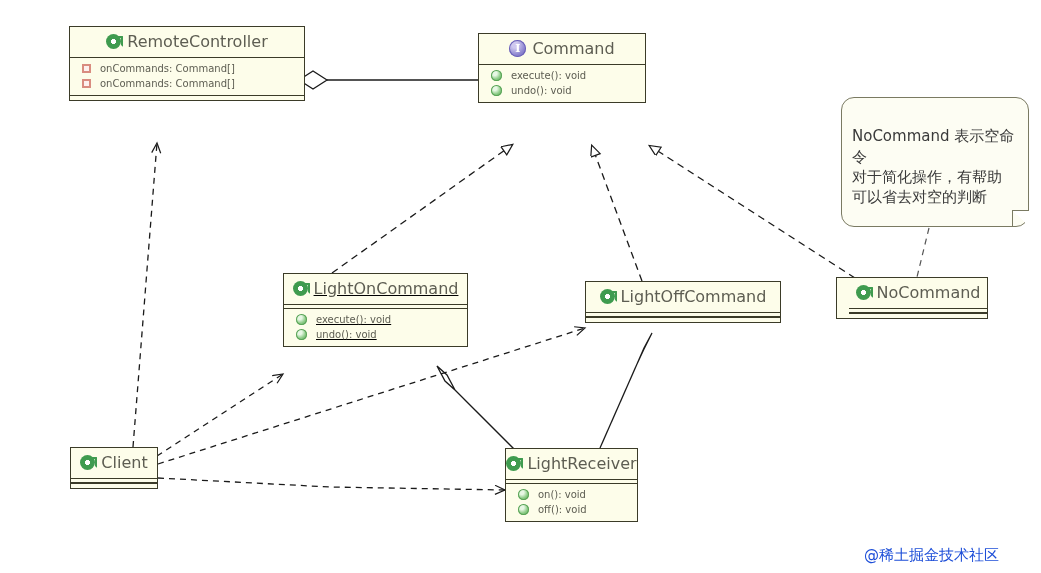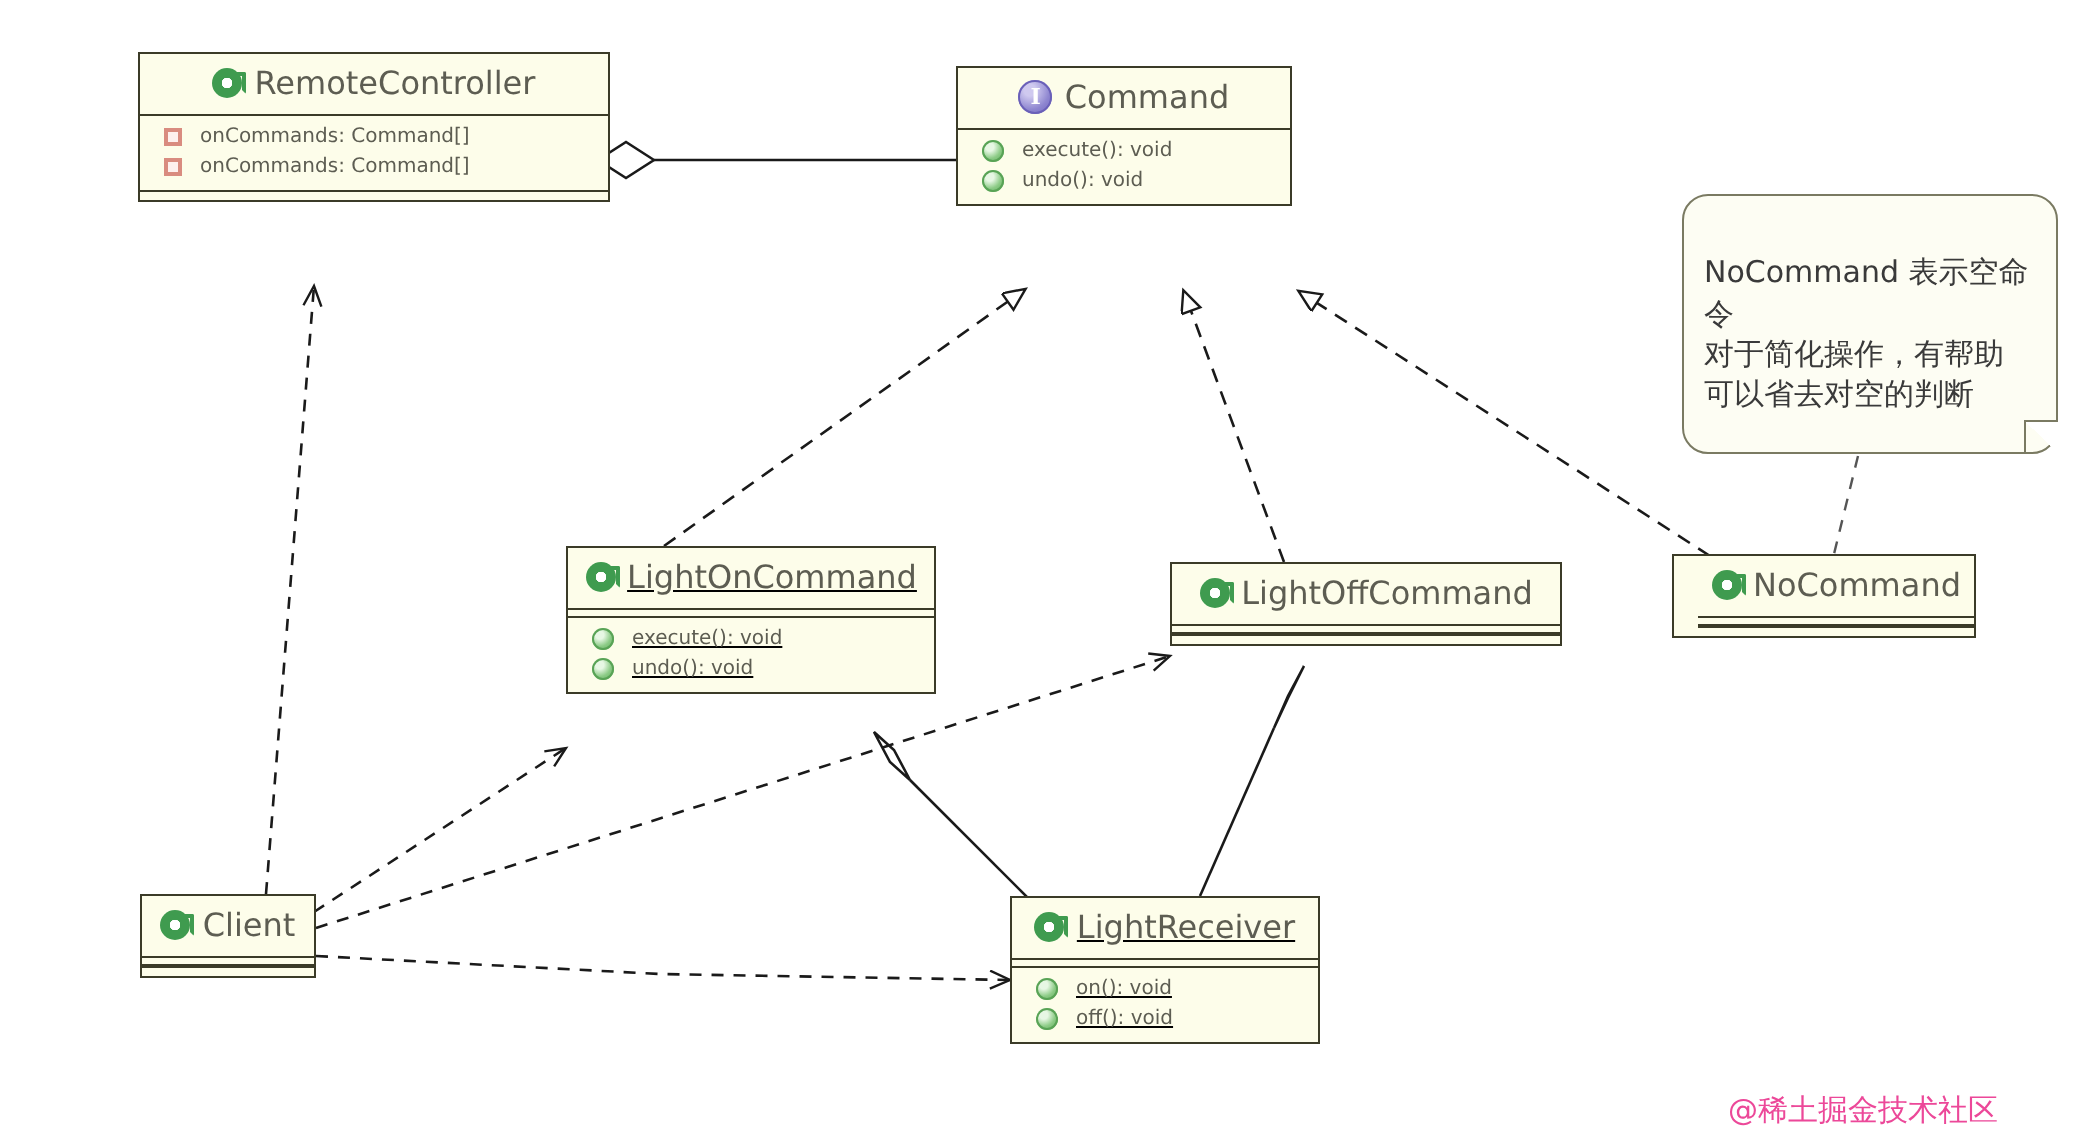--- a/index.html
+++ b/index.html
@@ -41,21 +41,21 @@
   .ic-field{width:9px;height:9px;flex:0 0 auto;background:#fdf0ee;
             border:2px solid #d98c80;box-sizing:border-box;}
 
   .note{position:absolute;background:#fdfdf3;border:1px solid #7a7a62;
         box-sizing:border-box;padding:8px 10px;color:#3a3a3a;font-size:15px;
         line-height:1.35;white-space:pre-line;}
   .note-fold{position:absolute;right:-1px;bottom:-1px;width:16px;height:16px;
         background:linear-gradient(225deg,#ffffff 0 50%,transparent 50% 100%);
         border-left:1px solid #7a7a62;border-top:1px solid #7a7a62;
         transform:rotate(0deg);}
-  .watermark{position:absolute;color:#ec4899;font-size:15px;white-space:nowrap;}
+  .watermark{position:absolute;color:#1d4ed8;font-size:15px;white-space:nowrap;}
 </style>
 </head>
 <body>
 
 <div id="canvas">
 
   <svg class="edges" viewBox="0 0 1041 573">
     <defs>
       <marker id="hollowTri" markerWidth="14" markerHeight="14" refX="11" refY="5" orient="auto" markerUnits="userSpaceOnUse">
         <path d="M1,0 L12,5 L1,10 z" fill="#ffffff" stroke="#1a1a1a" stroke-width="1.2"></path>
@@ -195,21 +195,21 @@
 
   <div class="uml-box" style="left:70px;top:447px;width:88px;">
     <div class="uml-head" style="padding:5px 8px 6px 8px;">
       <span class="ic-class"></span>
       <span>Client</span>
     </div>
     <div class="uml-sep2"></div>
     <div class="uml-foot"></div>
   </div>
 
-  <div class="uml-box" style="left:505px;top:448px;width:155px;text-decoration:underline;">
+  <div class="uml-box" style="left:505px;top:448px;width:133px;">
     <div class="uml-head">
       <span class="ic-class"></span>
       <span>LightReceiver</span>
     </div>
     <div class="uml-sep2"></div>
     <div class="uml-body">
       <div class="uml-row">
         <span class="ic-method"></span>
         <span>on(): void</span>
       </div>

